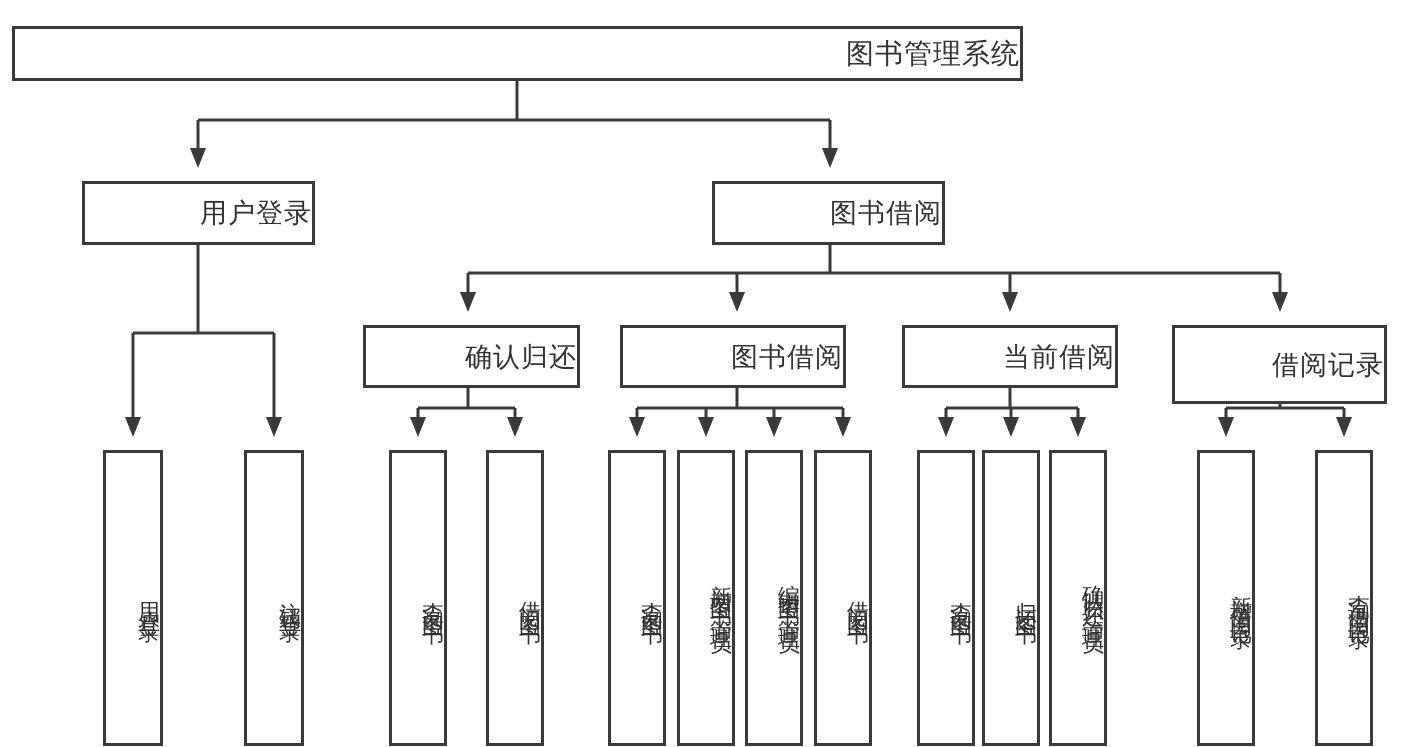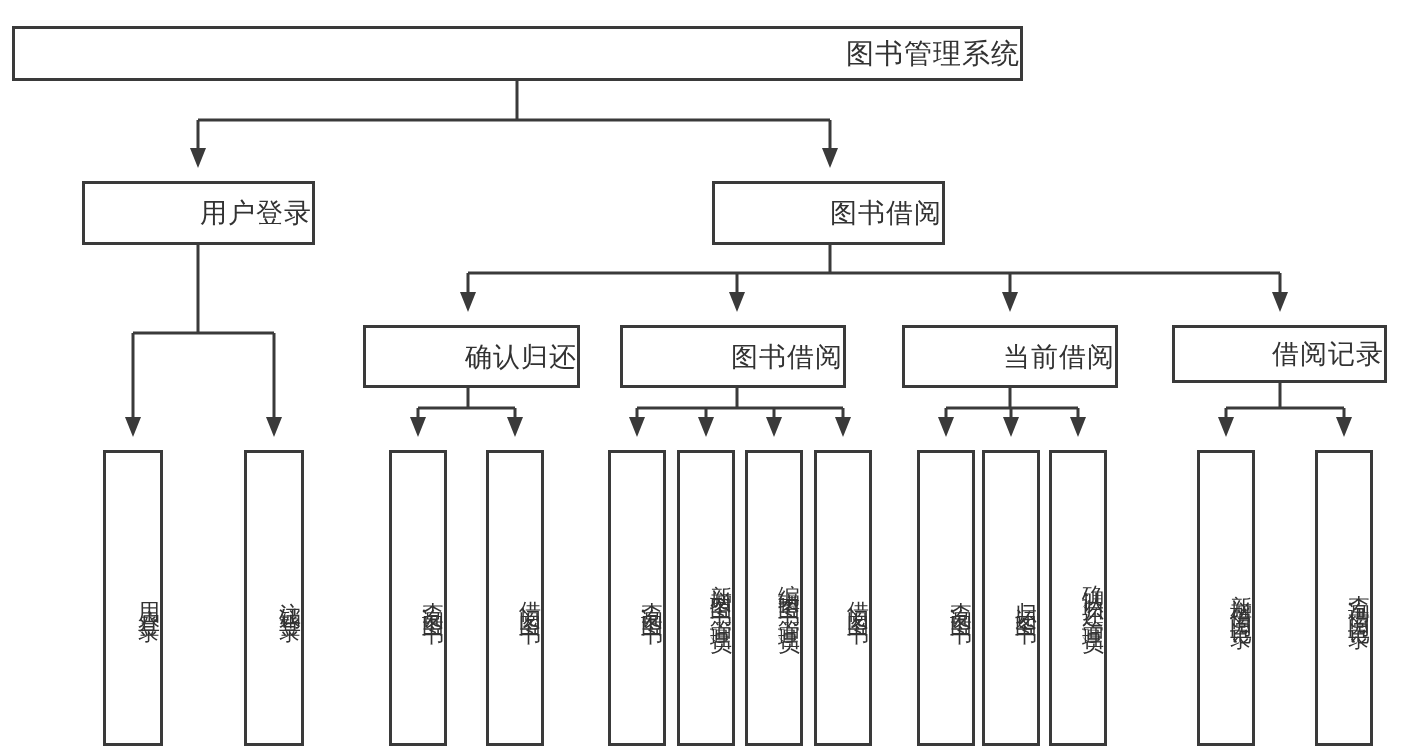--- a/index.html
+++ b/index.html
@@ -95,21 +95,21 @@
 
   <div class="node h-node" style="left:363px;top:312px;width:217px;height:63px;">
     <span>确认归还</span>
   </div>
   <div class="node h-node" style="left:620px;top:312px;width:226px;height:63px;">
     <span>图书借阅</span>
   </div>
   <div class="node h-node" style="left:902px;top:312px;width:216px;height:63px;">
     <span>当前借阅</span>
   </div>
-  <div class="node h-node" style="left:1172px;top:312px;width:215px;height:58px;">
+  <div class="node h-node" style="left:1172px;top:312px;width:215px;height:79px;">
     <span>借阅记录</span>
   </div>
 
   <div class="node leaf" style="left:103px;top:437px;width:60px;height:296px;">
     <span>用户登录</span>
   </div>
   <div class="node leaf" style="left:244px;top:437px;width:60px;height:296px;">
     <span>注销登录</span>
   </div>
 

